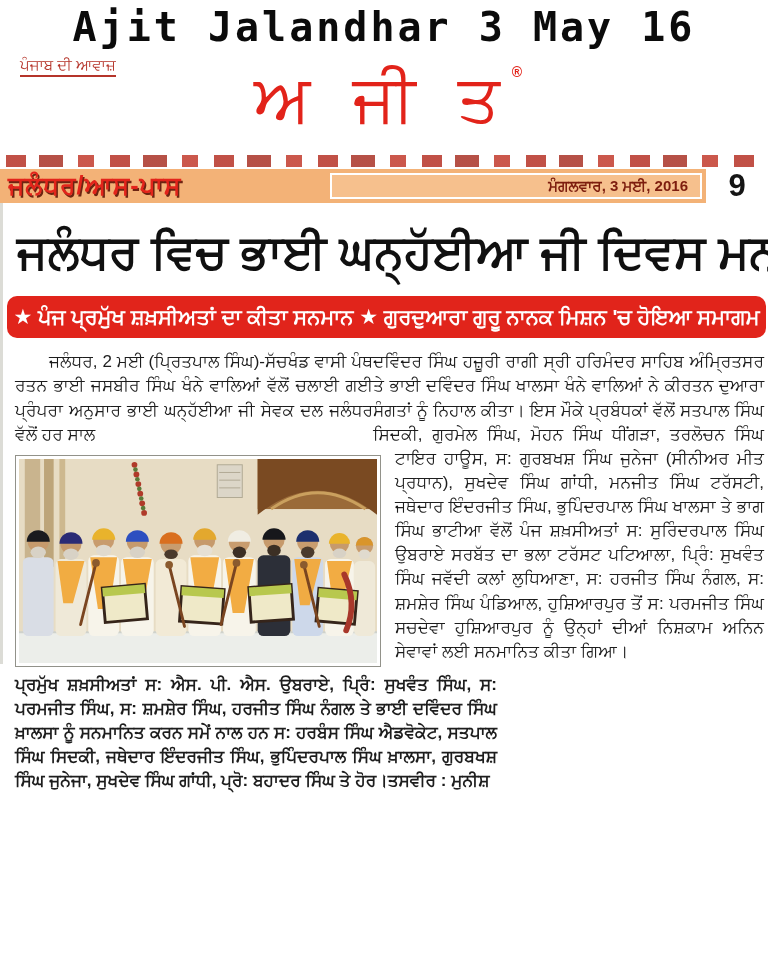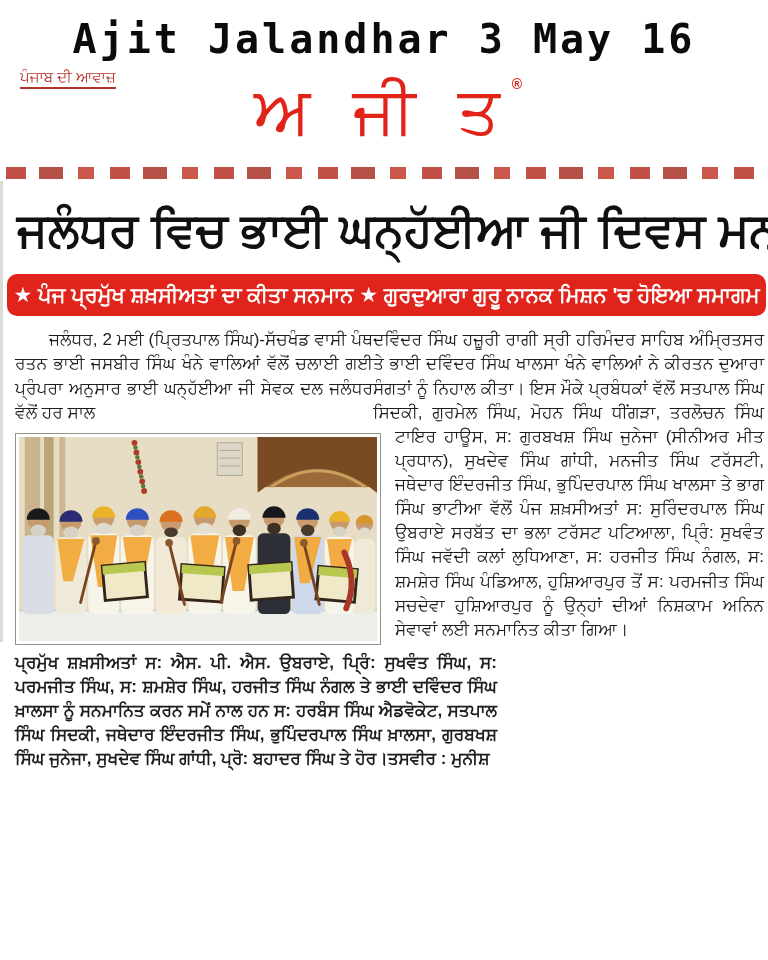--- a/index.html
+++ b/index.html
@@ -1,21 +1,21 @@
 <!DOCTYPE html>
 <html><head>
 <meta charset="utf-8">
 <style>
   * { box-sizing: border-box; margin: 0; padding: 0; }
   html,body { background:#ffffff; }
   body { font-family:"Liberation Sans","DejaVu Sans",sans-serif; }
   .page { position:relative; width:768px; height:960px; margin:0 auto; background:#ffffff; overflow:hidden; }
 
   
-  .scan-title { padding-top:16px; text-align:center; font-family:"DejaVu Sans Mono",monospace;
+  .scan-title { padding-top:4px; text-align:center; font-family:"DejaVu Sans Mono",monospace;
     font-size:40px; font-weight:600; letter-spacing:3px; color:#0b0b0b; white-space:nowrap; }
 
   
   .masthead { position:relative; height:104px; padding:6px 12px 0 20px; overflow:hidden; }
   .tagline { display:inline-block; color:#b5342a; font-weight:normal; font-size:15px;
     border-bottom:2px solid #b5342a; padding-bottom:1px; }
   .logo-row { text-align:center; margin-top:-12px; line-height:1.02; white-space:nowrap; }
   .logo { color:#e2231a; font-size:66px; font-weight:400; letter-spacing:42px; text-indent:42px; }
   .logo-tm { color:#e2231a; font-size:14px; font-weight:bold; vertical-align:top; margin-left:-30px; }
 
@@ -61,20 +61,25 @@
 
   <div class="masthead">
     <span class="tagline">ਪੰਜਾਬ ਦੀ ਆਵਾਜ਼</span>
     <div class="logo-row">
       <span class="logo">ਅਜੀਤ</span><span class="logo-tm">®</span>
     </div>
   </div>
 
   <div class="cropped-strip"></div>
 
+  <div class="section-bar">
+    <div class="section-title">ਜਲੰਧਰ/ਆਸ-ਪਾਸ</div>
+    <div class="date-box">ਮੰਗਲਵਾਰ, 3 ਮਈ, 2016</div>
+    <div class="page-number">9</div>
+  </div>
 
   <div class="framed">
 
     <h1 class="headline">ਜਲੰਧਰ ਵਿਚ ਭਾਈ ਘਨ੍ਹੱਈਆ ਜੀ ਦਿਵਸ ਮਨਾਇਆ</h1>
 
     <div class="subhead-bar">
       <span>★ ਪੰਜ ਪ੍ਰਮੁੱਖ ਸ਼ਖ਼ਸੀਅਤਾਂ ਦਾ ਕੀਤਾ ਸਨਮਾਨ ★ ਗੁਰਦੁਆਰਾ ਗੁਰੂ ਨਾਨਕ ਮਿਸ਼ਨ 'ਚ ਹੋਇਆ ਸਮਾਗਮ</span>
     </div>
 
     <div class="article">

